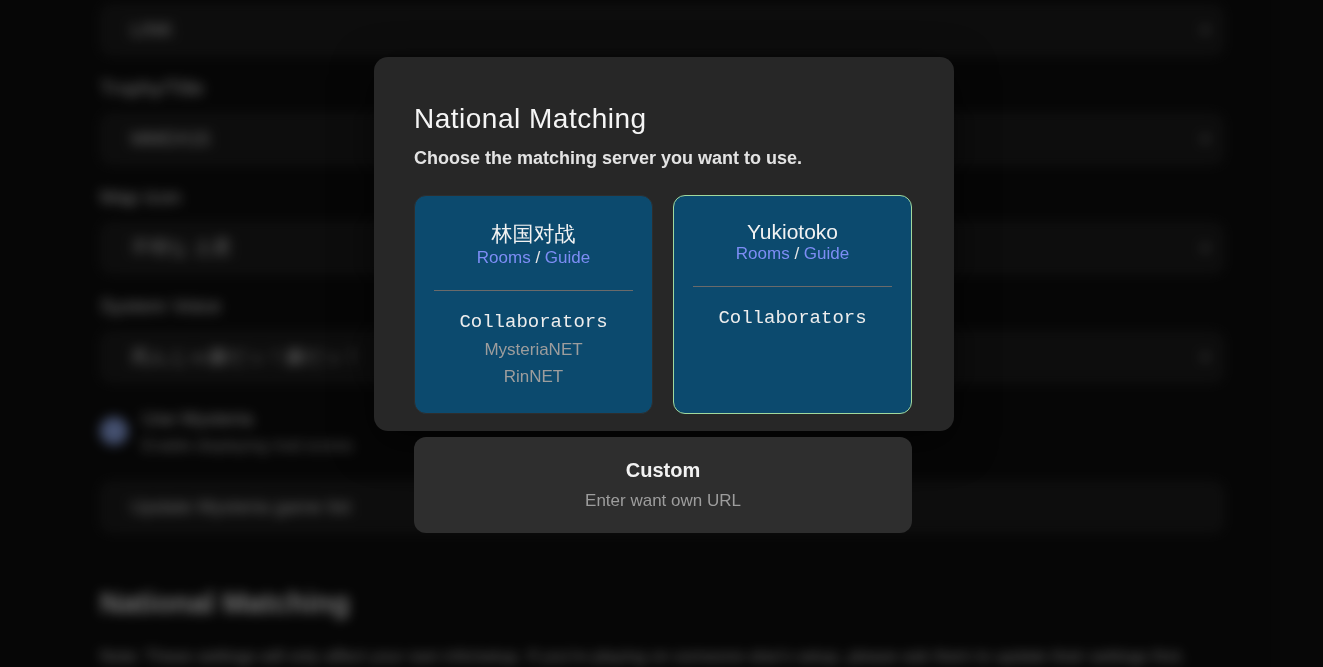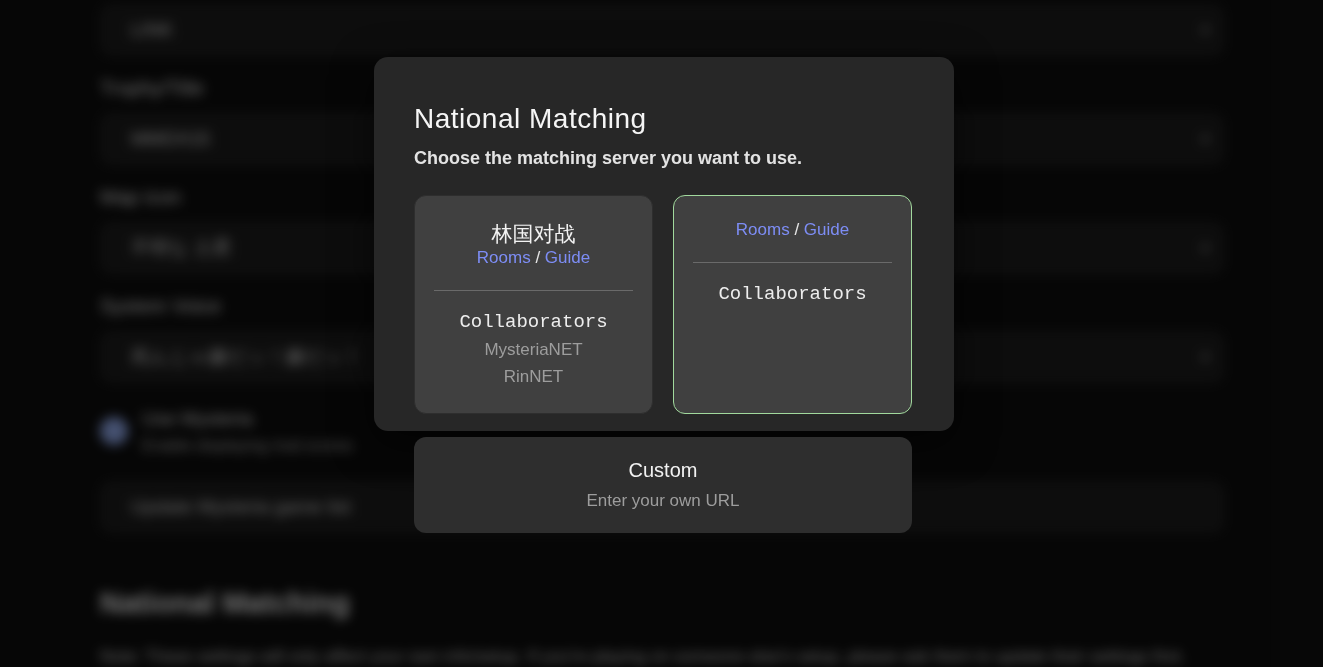--- a/index.html
+++ b/index.html
@@ -77,21 +77,21 @@
     box-shadow: 0 12px 40px rgba(0,0,0,0.55);
     padding: 46px 40px 40px 40px;
     color: #f0f0f0;
   }
   .modal-title { font-size: 28px; font-weight: 500; color: #f5f5f5; letter-spacing: 0.5px; }
   .modal-subtitle { font-size: 18px; color: #e3e3e3; margin-top: 13px; font-weight: 700; }
 
   .server-row { display: flex; gap: 20px; margin-top: 26px; }
   .server-card {
     width: 239px; height: 219px;
-    background: #404040;
+    background: #0c4a6e;
     border: 1px solid #2e2e2e;
     border-radius: 12px;
     text-align: center;
     padding-top: 24px;
     cursor: pointer;
   }
   .server-card.selected { border: 1px solid #a1d99d; }
   .server-name { font-size: 21px; color: #f2f2f2; }
   .server-links { margin-top: 0; font-size: 17px; color: #e6e6e6; }
   .server-links a { color: #7d8df5; text-decoration: none; }
@@ -104,21 +104,21 @@
 
   .custom-card {
     margin-top: 23px;
     width: 498px; height: 96px;
     background: #2e2e2e;
     border-radius: 12px;
     text-align: center;
     padding-top: 22px;
     cursor: pointer;
   }
-  .custom-title { font-size: 20px; color: #f2f2f2; }
+  .custom-title { font-size: 20px; color: #f2f2f2; font-weight: bold; }
   .custom-sub { margin-top: 9px; font-size: 17px; color: #9d9d9d; }
 </style>
 </head>
 <body>
 
 <div class="stage">
 
   <div class="bg-content">
     <div class="bg-form">
       <div class="bg-input">
@@ -174,30 +174,31 @@
           <span>/</span>
           <a href="#">Guide</a>
         </div>
         <hr class="server-divider">
         <div class="collab-label">Collaborators</div>
         <div class="collab-name">MysteriaNET</div>
         <div class="collab-name">RinNET</div>
       </div>
 
       <div class="server-card selected">
+        <div class="server-name">Yukiotoko</div>
         <div class="server-links">
           <a href="#">Rooms</a>
           <span>/</span>
           <a href="#">Guide</a>
         </div>
         <hr class="server-divider">
         <div class="collab-label">Collaborators</div>
       </div>
 
     </div>
 
     <div class="custom-card">
       <div class="custom-title">Custom</div>
-      <div class="custom-sub">Enter your own URL</div>
+      <div class="custom-sub">Enter want own URL</div>
     </div>
   </div>
 
 </div>
 
 </body></html>

